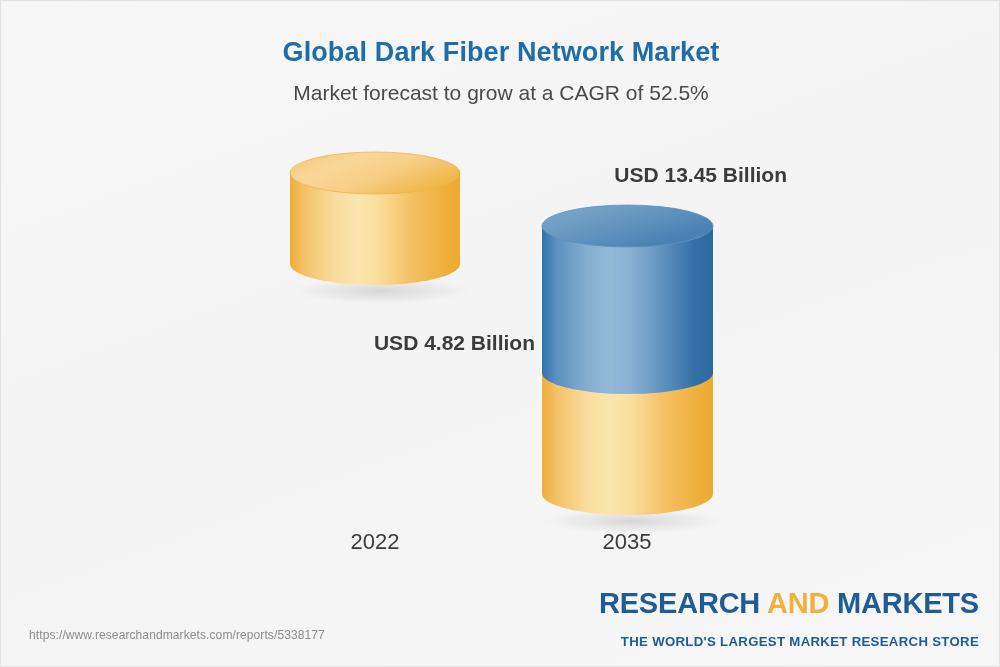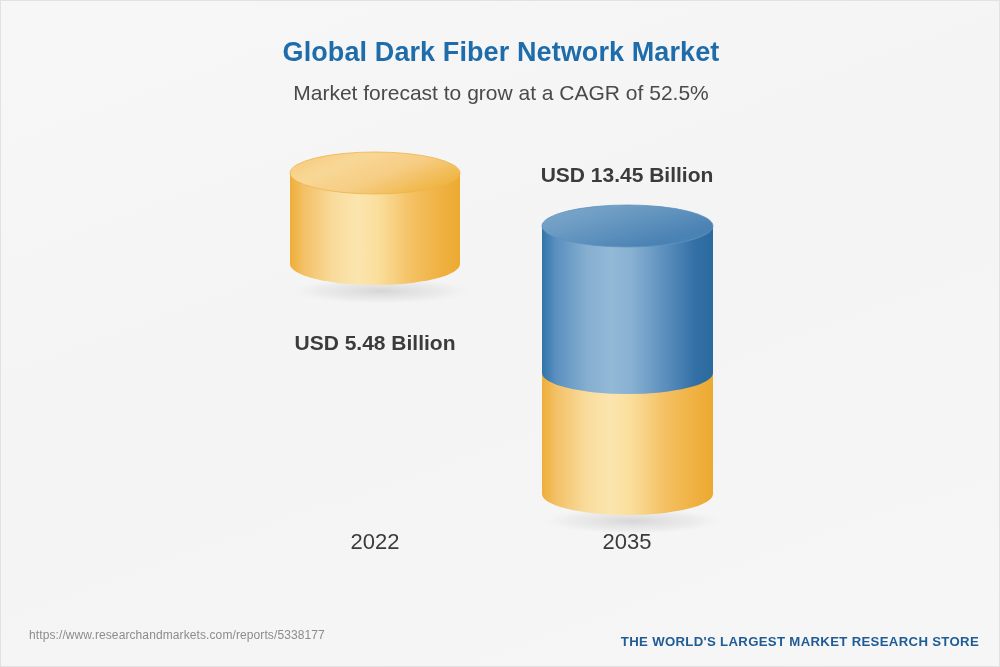--- a/index.html
+++ b/index.html
@@ -58,21 +58,21 @@
   .bar-group {
     position: absolute;
   }
 
   .bar-group.bar-2022 { left: 288px; top: 150px; width: 172px; }
   .bar-group.bar-2030 { left: 540px; top: 150px; width: 173px; }
 
   .value-label {
     position: absolute;
     width: 320px;
-    text-align: center;
+    text-align: right;
     font-size: 21px;
     font-weight: bold;
     color: #3b3b3b;
     white-space: nowrap;
   }
   .bar-2022 .value-label { left: -74px; top: 180px; }
   .bar-2030 .value-label { left: -74px; top: 12px; }
 
   .year-label {
     position: absolute;
@@ -113,42 +113,42 @@
     font-size: 29px;
     font-weight: bold;
     color: #1f5c96;
     letter-spacing: -0.2px;
     white-space: nowrap;
   }
   .logo-and {
     color: #f0b13c;
   }
   .logo-tag {
-    margin-top: 7px;
+    margin-top: 17px;
     font-size: 13.2px;
     font-weight: bold;
     color: #1f5c96;
     letter-spacing: 0.32px;
     white-space: nowrap;
   }
 </style>
 </head>
 <body>
 
 <div class="infographic">
 
   <div class="header">
     <h1 class="chart-title">Global Dark Fiber Network Market</h1>
     <h2 class="chart-subtitle">Market forecast to grow at a CAGR of 52.5%</h2>
   </div>
 
   <div class="plot">
 
     <div class="bar-group bar-2022">
-      <div class="value-label">USD 5.48 Billion</div>
+      <div class="value-label">USD 4.82 Billion</div>
 
       <svg class="cyl-svg" width="172" height="150" viewBox="0 0 172 150">
         <defs>
           <linearGradient id="yellowBody" x1="0" y1="0" x2="1" y2="0">
             <stop offset="0%" stop-color="#eeae38"></stop>
             <stop offset="8%" stop-color="#f3c066"></stop>
             <stop offset="26%" stop-color="#f9dc9d"></stop>
             <stop offset="40%" stop-color="#fbe5ae"></stop>
             <stop offset="52%" stop-color="#fade9c"></stop>
             <stop offset="72%" stop-color="#f4c062"></stop>
@@ -220,16 +220,17 @@
       </svg>
 
       <div class="year-label">2035</div>
     </div>
 
   </div>
 
   <div class="footer-url">https://www.researchandmarkets.com/reports/5338177</div>
 
   <div class="logo">
+    <div class="logo-main"><span>RESEARCH </span><span class="logo-and">AND </span><span>MARKETS</span></div>
     <div class="logo-tag">THE WORLD'S LARGEST MARKET RESEARCH STORE</div>
   </div>
 
 </div>
 
 </body></html>

